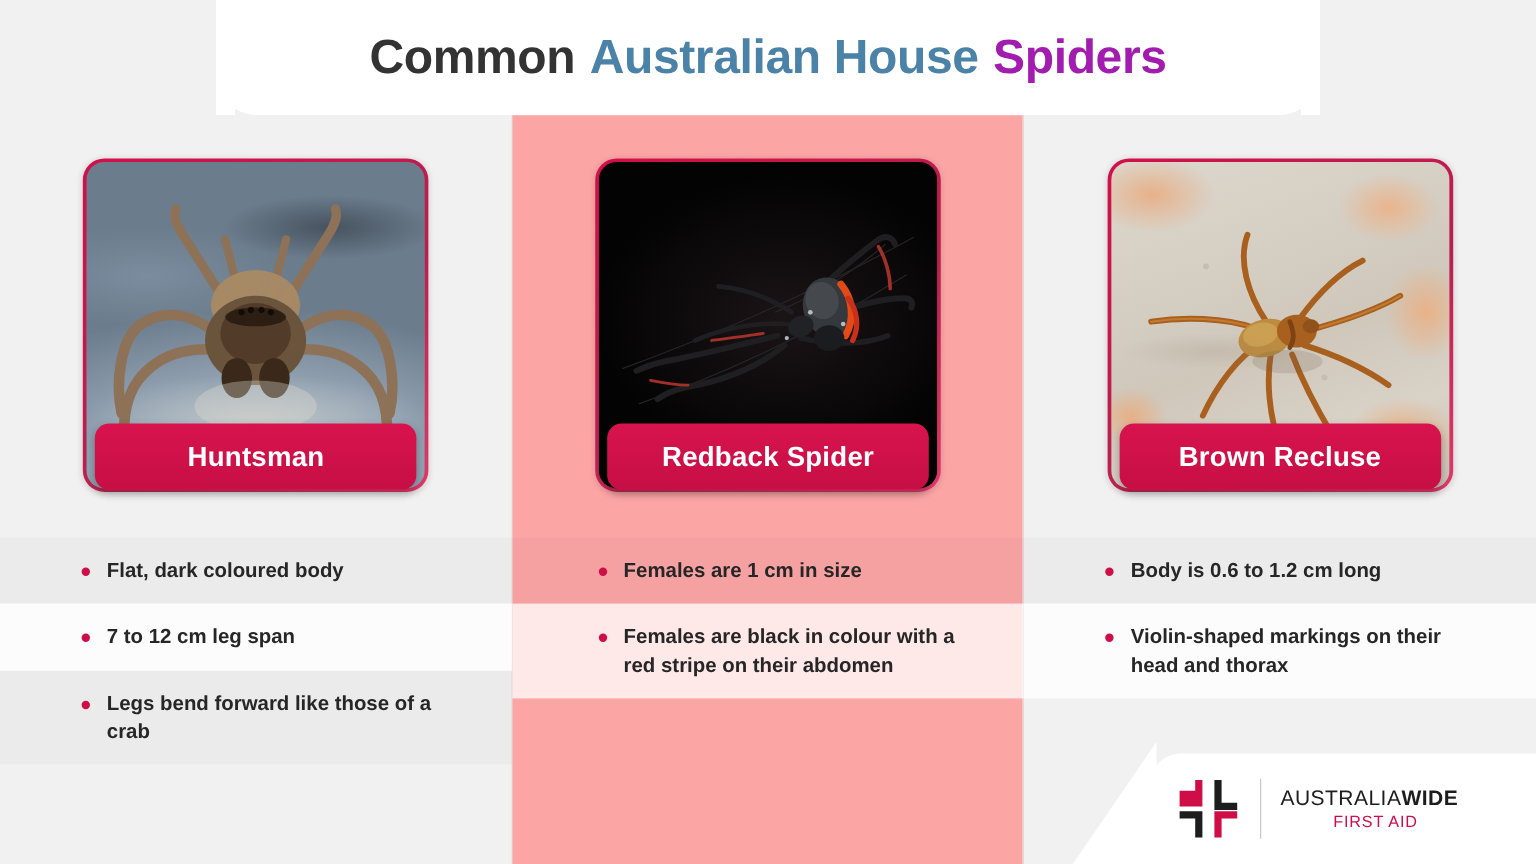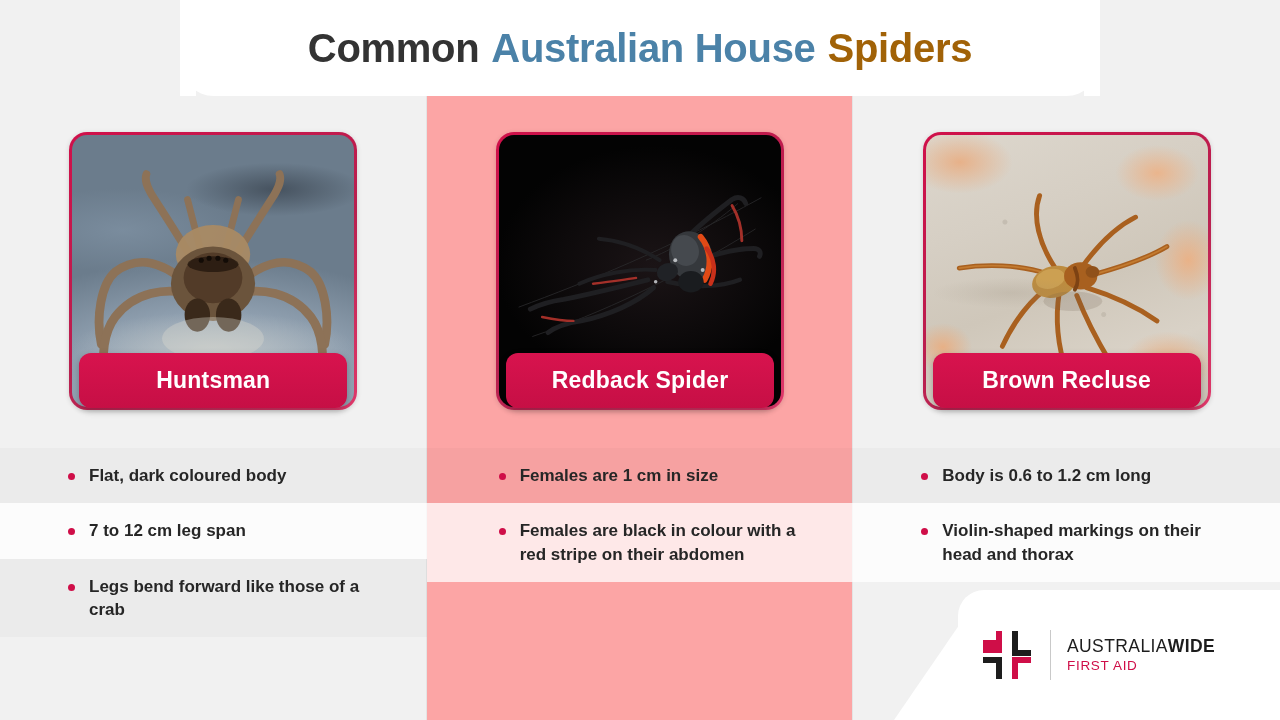--- a/index.html
+++ b/index.html
@@ -51,21 +51,21 @@
     display: flex; align-items: center; justify-content: center;
     font-size: 40px;
     font-weight: bold;
     letter-spacing: -0.3px;
     white-space: nowrap;
     z-index: 7;
   }
   .title span { display: inline-block; }
   .t-dark { color: #333333; }
   .t-blue { color: #4b82a8; margin-left: 12px; }
-  .t-red  { color: #a16207; margin-left: 12px; }
+  .t-red  { color: #a21caf; margin-left: 12px; }
 
   
   .columns {
     position: absolute;
     top: 96px; left: 0;
     width: 1280px; height: 624px;
     display: flex;
   }
   .col {
     position: relative;
@@ -185,21 +185,21 @@
     font-weight: bold;
     line-height: 1.37;
     max-width: 290px;
   }
   .col.alt .bullet { margin-left: 72px; }
 
   
   .logo-plate {
     position: absolute;
     right: 0; bottom: 0;
-    width: 322px; height: 130px;
+    width: 322px; height: 92px;
     background: #ffffff;
     border-top-left-radius: 26px;
     z-index: 8;
   }
   .logo-plate::before {
     content: "";
     position: absolute;
     left: -64px; bottom: 0;
     width: 70px; height: 102px;
     background: #ffffff;
@@ -226,20 +226,21 @@
     white-space: nowrap;
   }
   .logo-line1 .thin { font-weight: normal; }
   .logo-line1 .bold { font-weight: bold; }
   .logo-line2 {
     font-size: 13.5px;
     color: #cf0e48;
     letter-spacing: 0.7px;
     margin-top: 2px;
     white-space: nowrap;
+    margin-left: 44px;
   }
 </style>
 </head>
 <body>
 
 <div id="infographic">
 
   <div class="header-band">
     <div class="header-plate"></div>
   </div>

